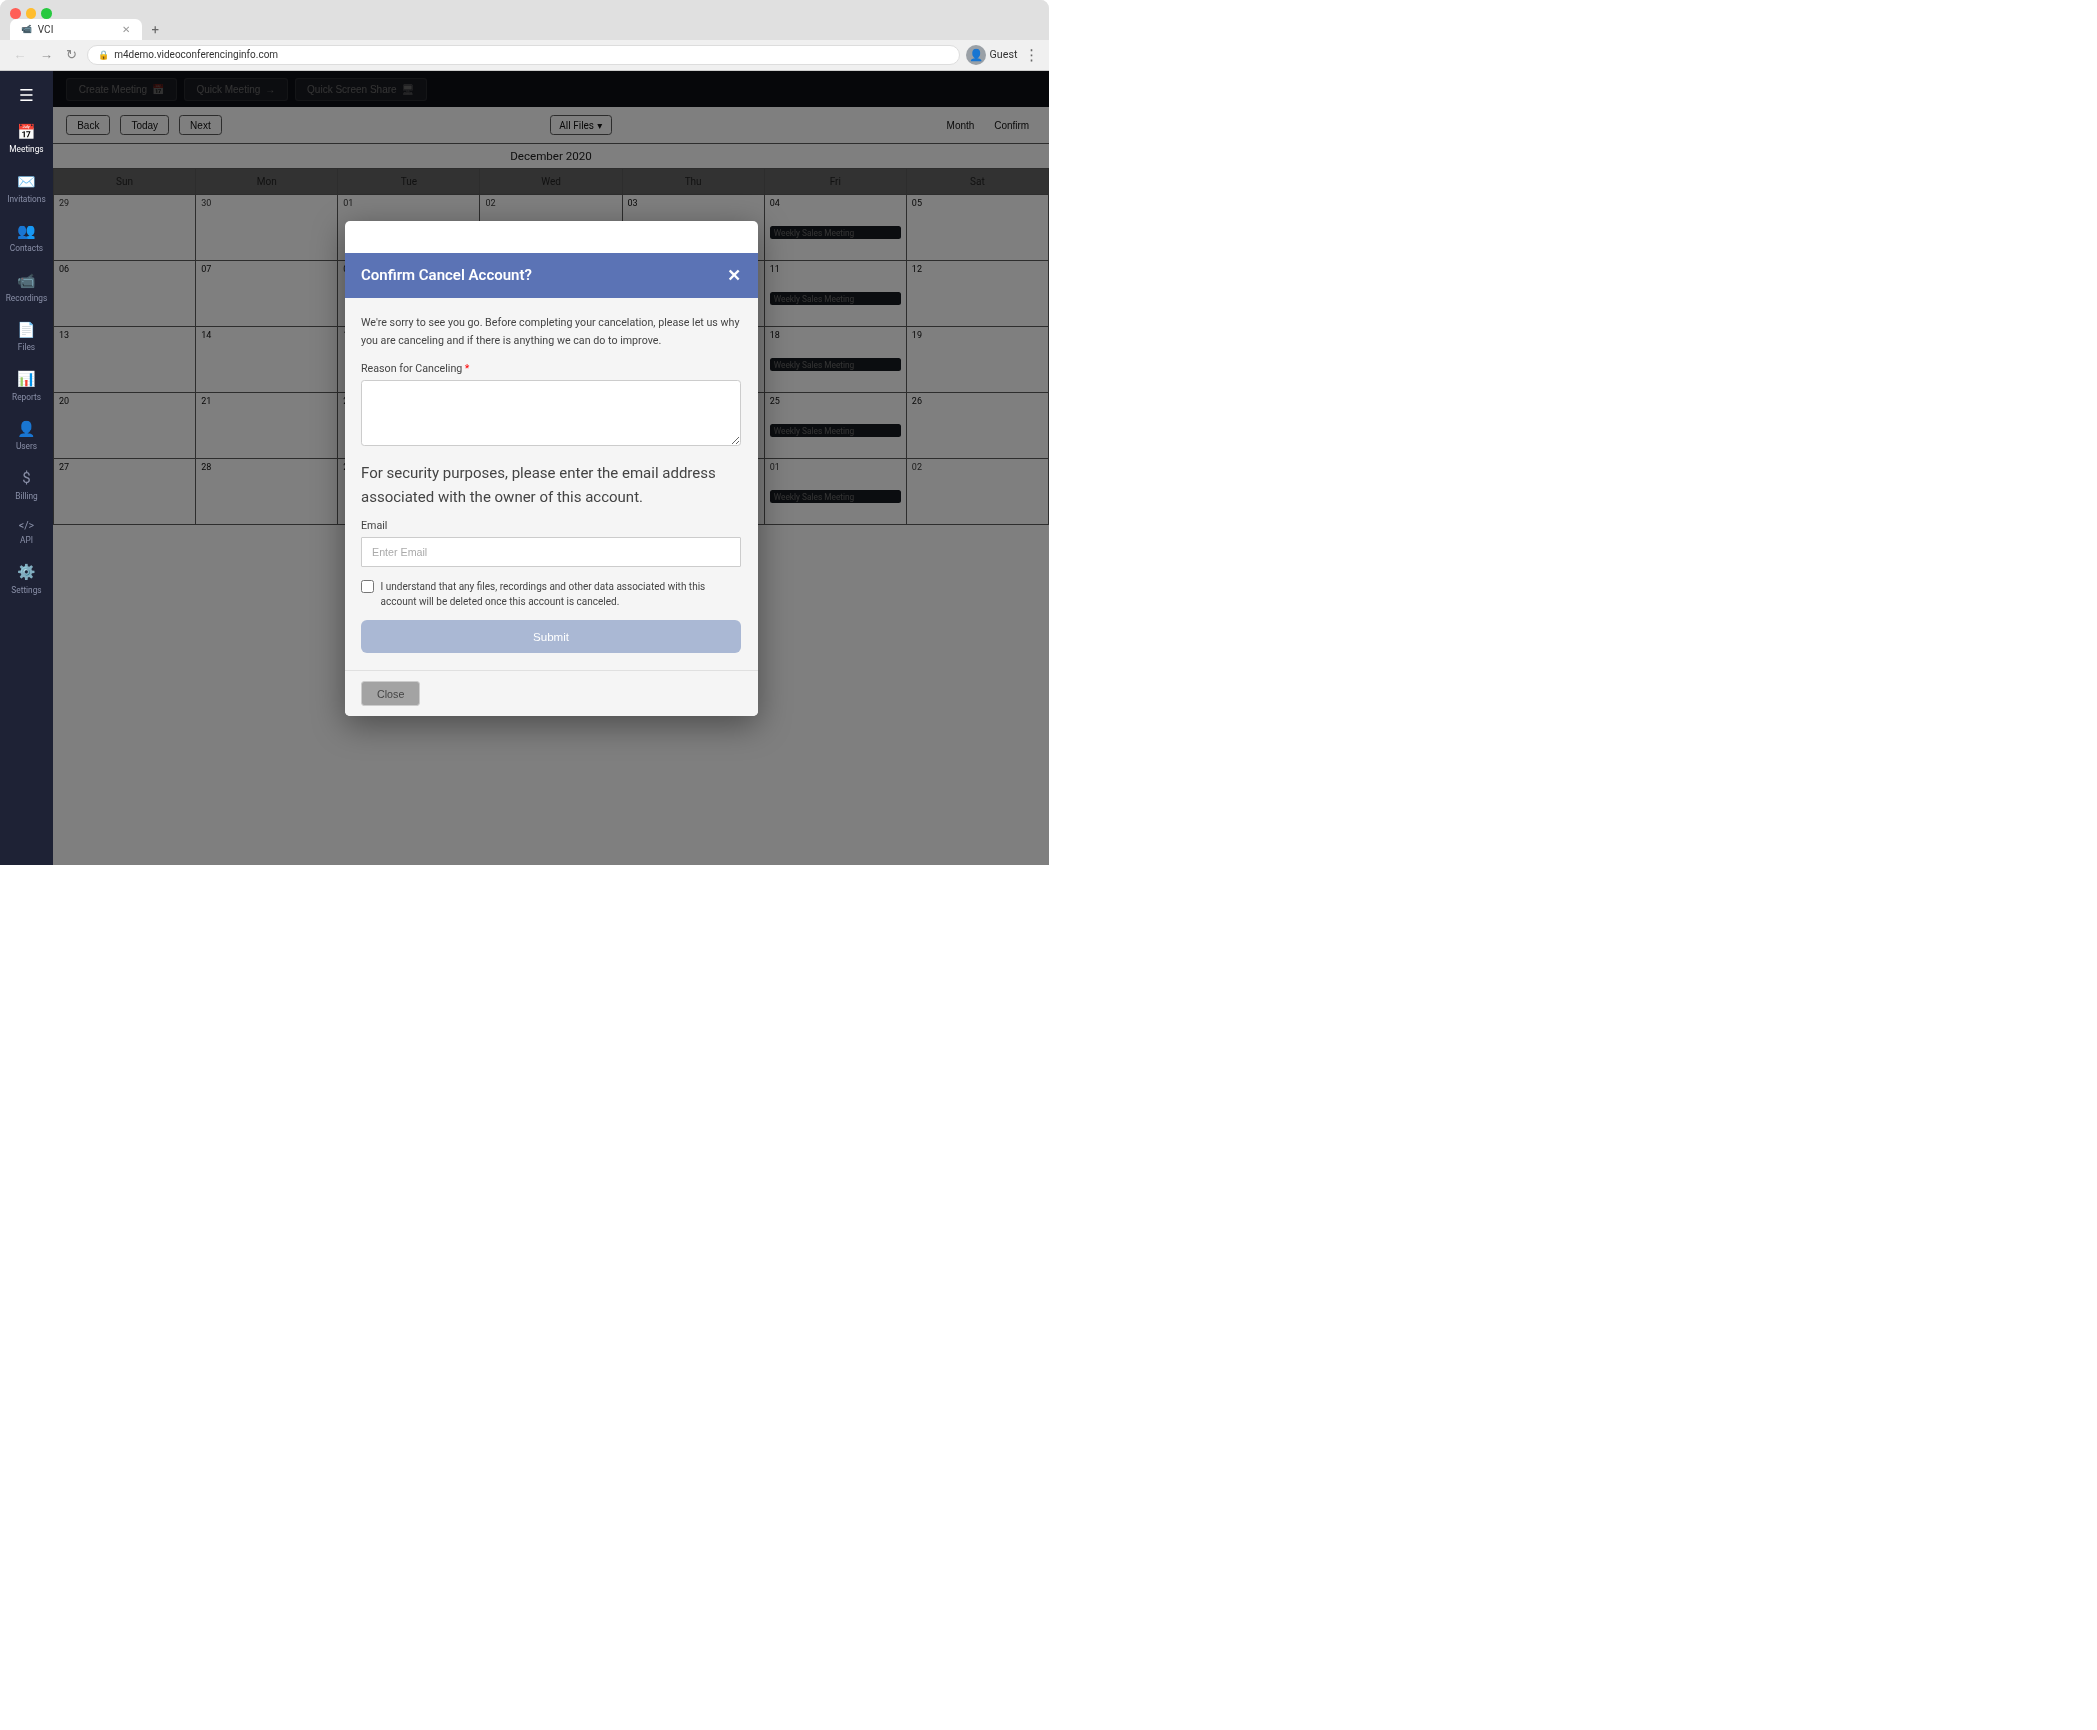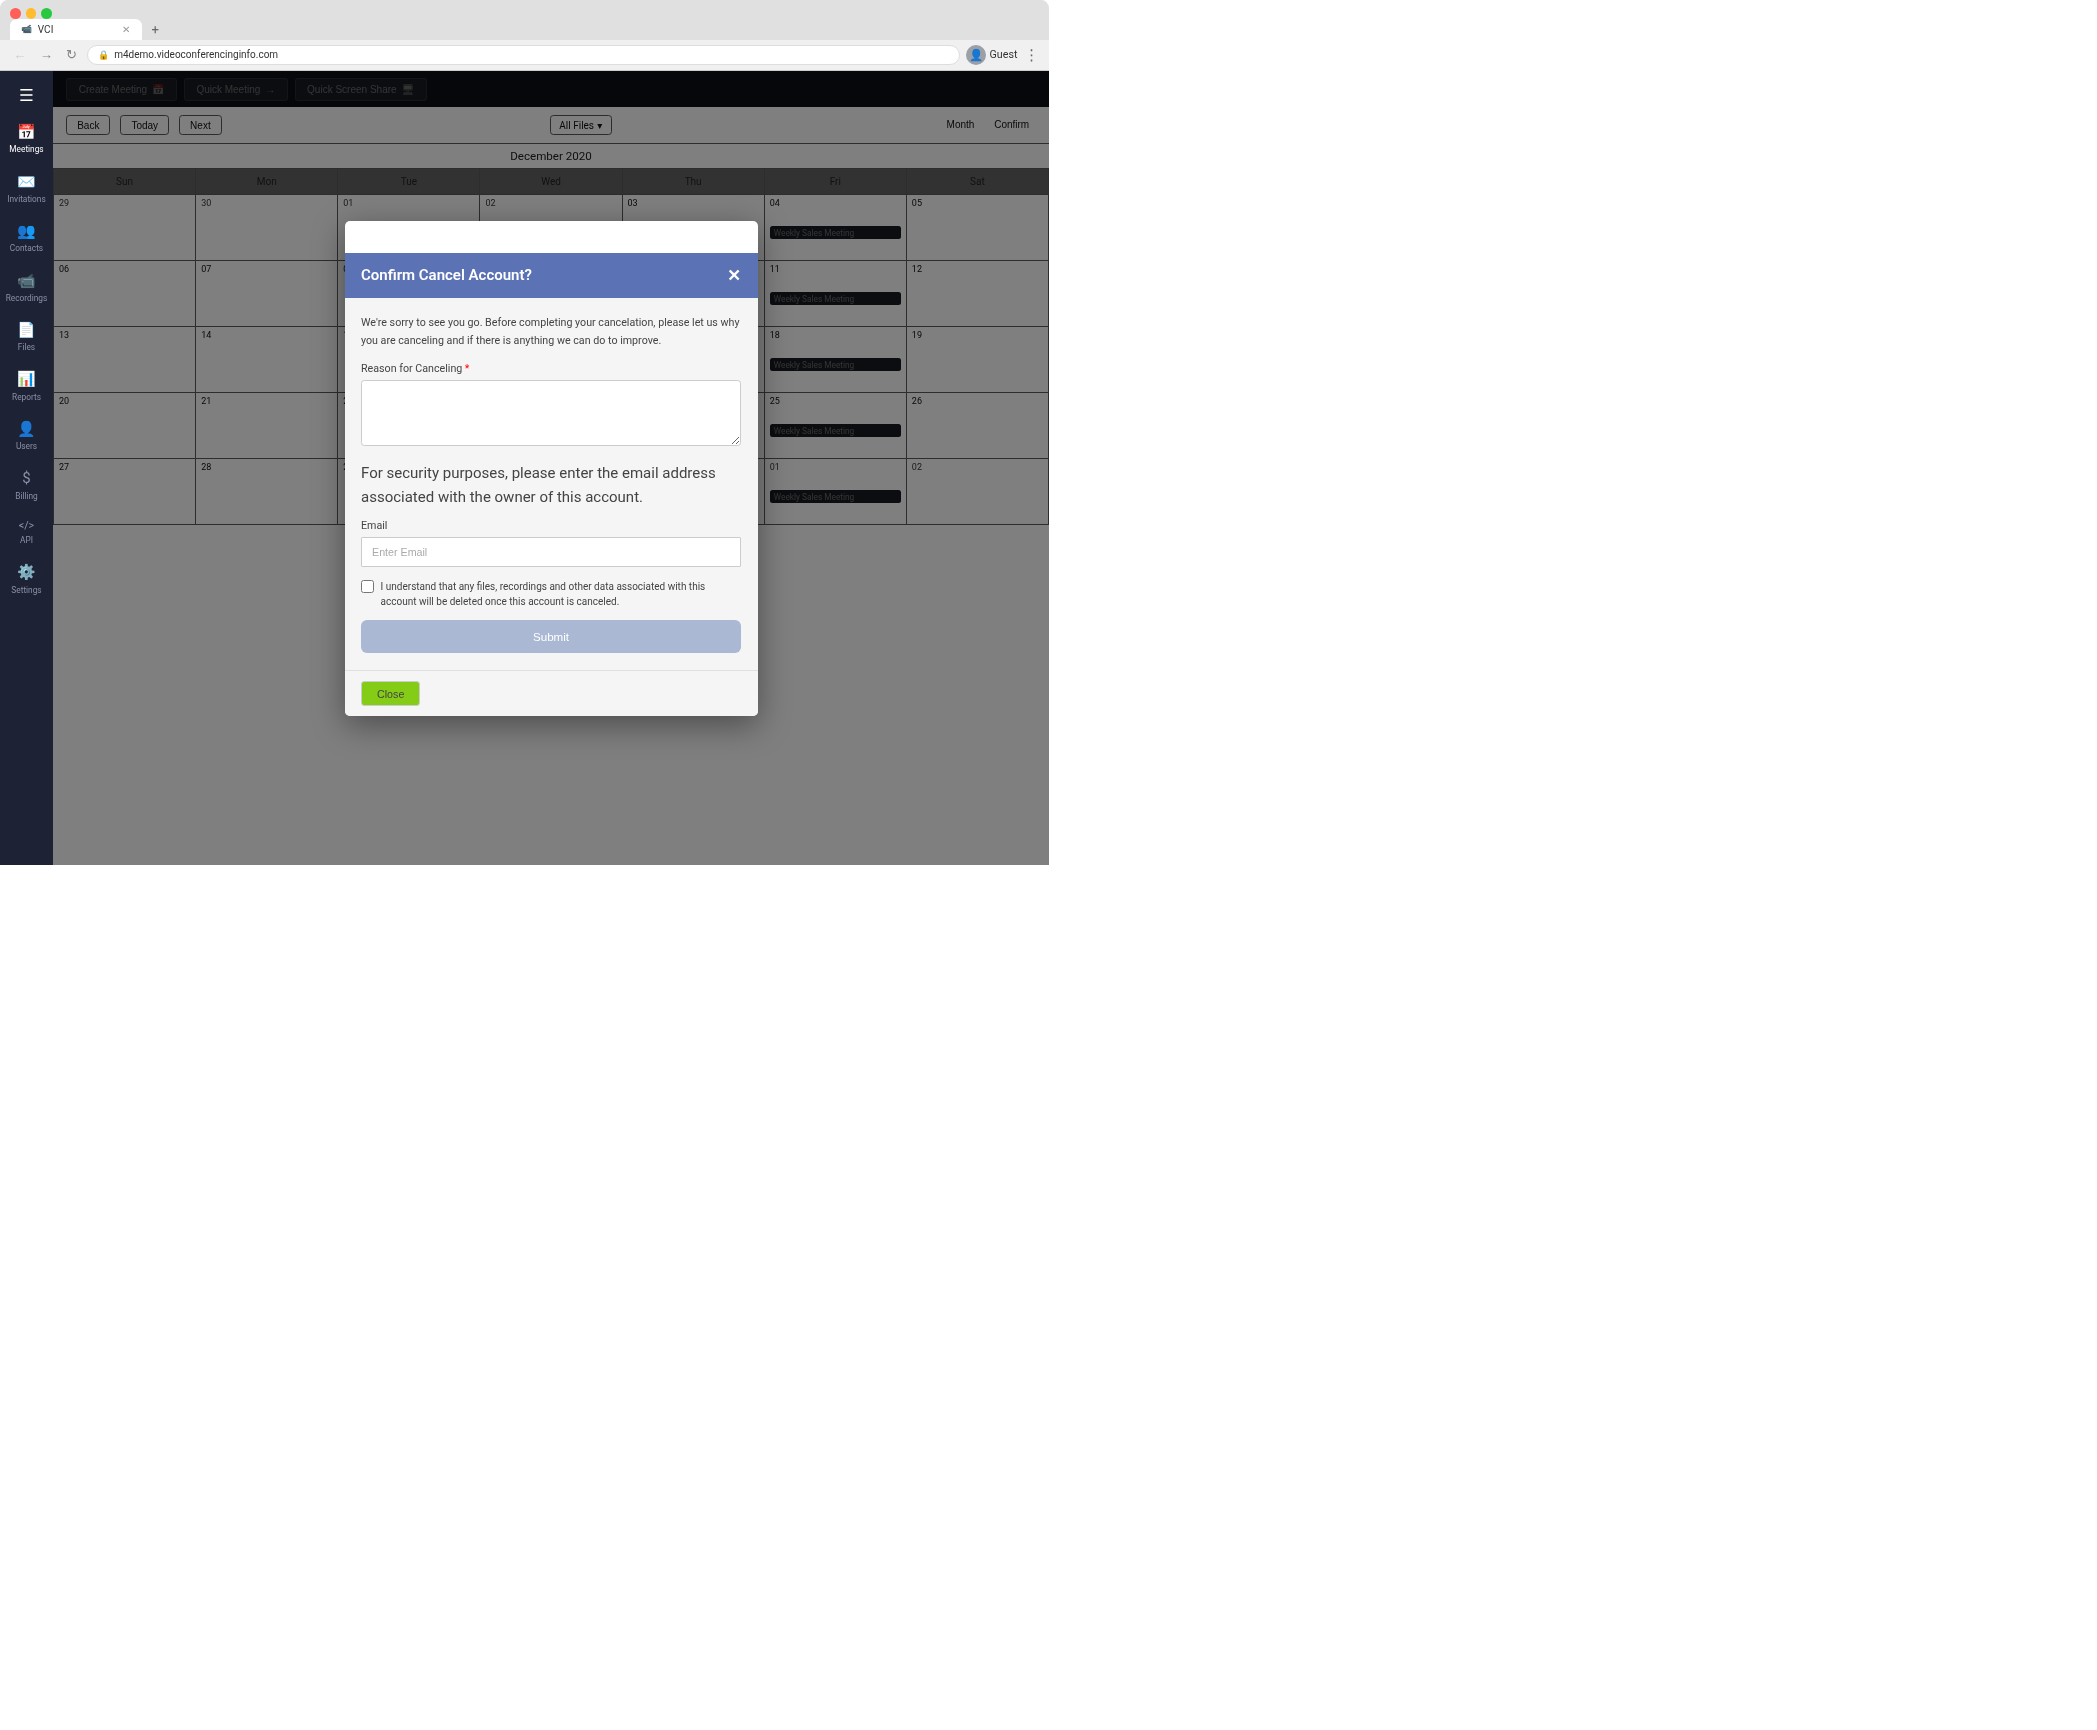--- a/index.html
+++ b/index.html
@@ -36,21 +36,21 @@
     .sidebar-item { display: flex; flex-direction: column; align-items: center; color: #8a90a8; font-size: 8.3px; padding: 6.6px 3.3px; cursor: pointer; width: 100%; text-align: center; gap: 3.3px; }
     .sidebar-item .icon { font-size: 15px; }
     .sidebar-item.active { color: #fff; }
 
     
     .main-content { flex: 1; background: #fff; overflow: hidden; position: relative; }
 
     
     .toolbar { background: #1e2235; display: flex; align-items: center; gap: 6.6px; padding: 6.6px 13.2px; }
     .toolbar-btn { background: rgba(255,255,255,0.15); border: 0.8px solid rgba(255,255,255,0.2); color: #fff; padding: 5px 11.6px; border-radius: 3.3px; font-size: 10px; cursor: pointer; display: flex; align-items: center; gap: 5px; }
-    .calendar-nav { display: flex; align-items: flex-start; padding: 8.3px 13.2px; gap: 10px; border-bottom: 0.8px solid #e0e0e0; }
+    .calendar-nav { display: flex; align-items: center; padding: 8.3px 13.2px; gap: 10px; border-bottom: 0.8px solid #e0e0e0; }
     .cal-nav-btn { background: none; border: 0.8px solid #ddd; border-radius: 3.3px; padding: 3.3px 10px; font-size: 10px; cursor: pointer; color: #333; }
     .cal-filter { display: flex; align-items: center; gap: 3.3px; border: 0.8px solid #ddd; border-radius: 3.3px; padding: 3.3px 8.3px; font-size: 10px; color: #333; cursor: pointer; margin-left: auto; }
     .cal-view-btns { display: flex; gap: 6.6px; margin-left: auto; }
     .cal-view-btn { background: none; border: none; font-size: 10px; color: #333; cursor: pointer; padding: 3.3px 6.6px; }
     .calendar-title { text-align: center; font-size: 11.6px; color: #555; padding: 5px; }
     .calendar-grid { width: 100%; border-collapse: collapse; }
     .calendar-grid th { border: 0.8px solid #e0e0e0; padding: 6.6px; font-size: 10px; color: #555; font-weight: normal; text-align: center; background: #fafafa; }
     .calendar-grid td { border: 0.8px solid #e0e0e0; padding: 3.3px 5px; vertical-align: top; font-size: 10px; color: #aaa; height: 66px; width: calc(100%/7); }
     .calendar-grid td .date-num { color: #999; font-size: 9px; margin-bottom: 1.7px; }
     .calendar-grid td.active .date-num { color: #333; }
@@ -69,21 +69,21 @@
     .form-label { font-size: 10.7px; color: #444; margin-bottom: 5px; display: flex; align-items: center; gap: 2.5px; }
     .required-star { color: red; }
     .form-textarea { width: 100%; border: 0.8px solid #ccc; border-radius: 3.3px; padding: 6.6px; font-size: 10.7px; resize: vertical; height: 66px; background: #fff; }
     .form-input { width: 100%; border: 0.8px solid #ccc; border-radius: 1px; padding: 8.3px 10px; font-size: 10.7px; color: #999; background: #fff; }
     .form-input::placeholder { color: #aaa; }
     .security-text { font-size: 15px; color: #444; line-height: 1.6; margin-bottom: 10px; }
     .checkbox-row { display: flex; align-items: flex-start; gap: 6.6px; margin-bottom: 11.6px; }
     .checkbox-row input[type="checkbox"] { margin-top: 1.7px; flex-shrink: 0; }
     .checkbox-label { font-size: 10px; color: #444; line-height: 1.5; }
     .submit-btn { width: 100%; background: #aab8d4; border: none; color: #fff; padding: 10px; border-radius: 6px; font-size: 11.6px; cursor: pointer; }
-    .close-btn { background: #84cc16; border: 0.8px solid #ccc; color: #444; padding: 5.8px 15px; border-radius: 3.3px; font-size: 10.7px; cursor: pointer; }
+    .close-btn { background: #a3a3a3; border: 0.8px solid #ccc; color: #444; padding: 5.8px 15px; border-radius: 3.3px; font-size: 10.7px; cursor: pointer; }
 
     
     .bg-dimmed { filter: brightness(0.4); }
   </style>
 </head>
 <body>
 
 <div class="browser-chrome">
   <div class="browser-titlebar">
     <div class="browser-dots">

